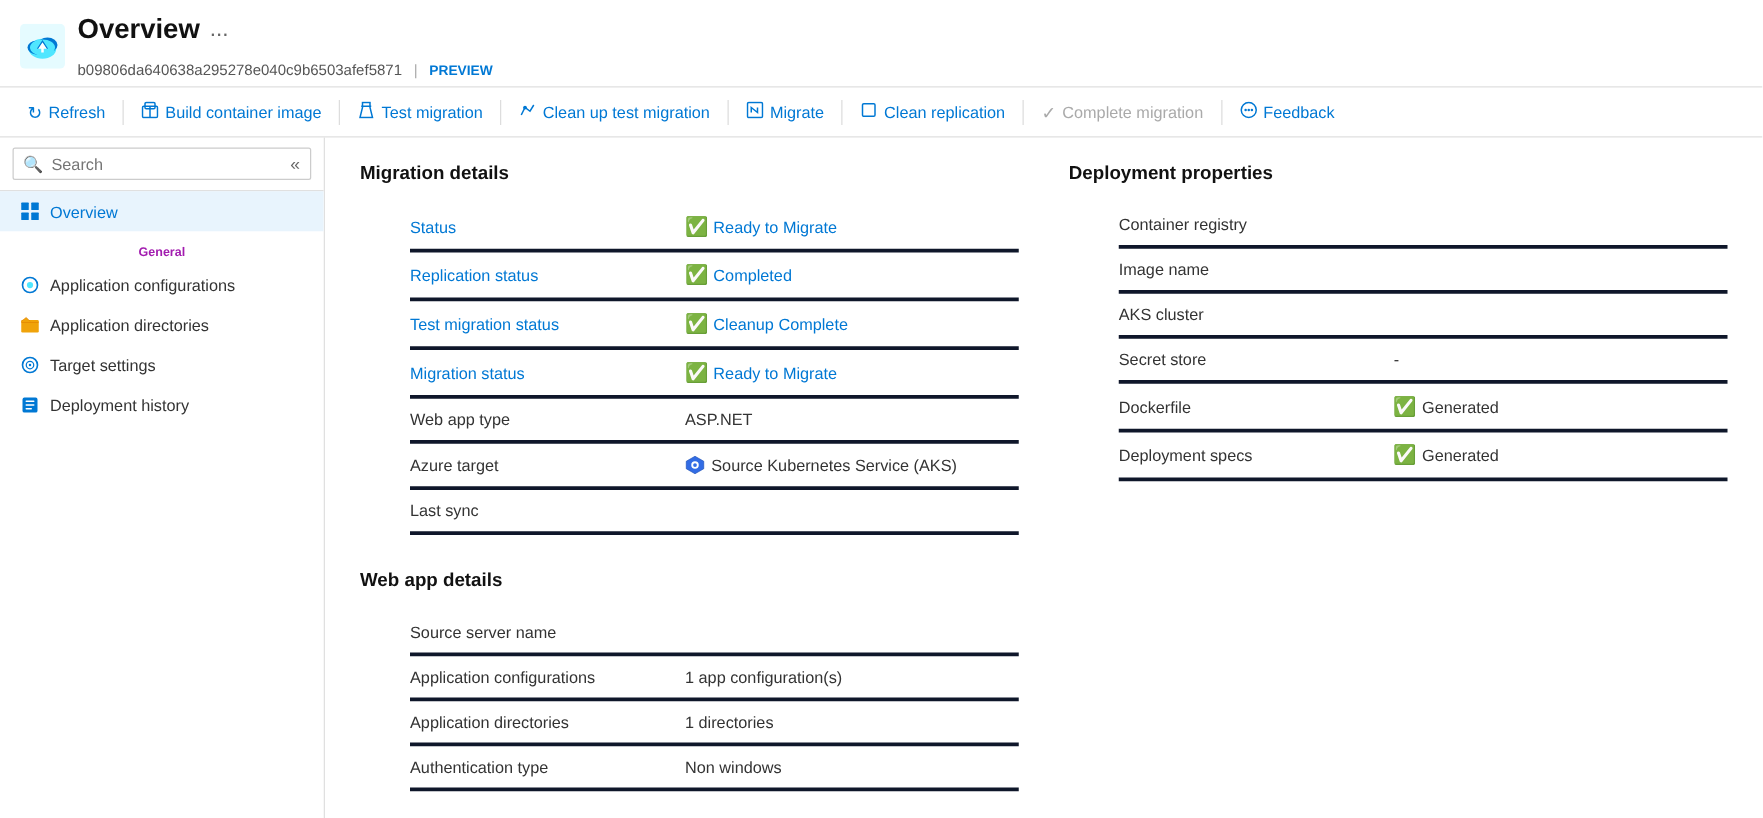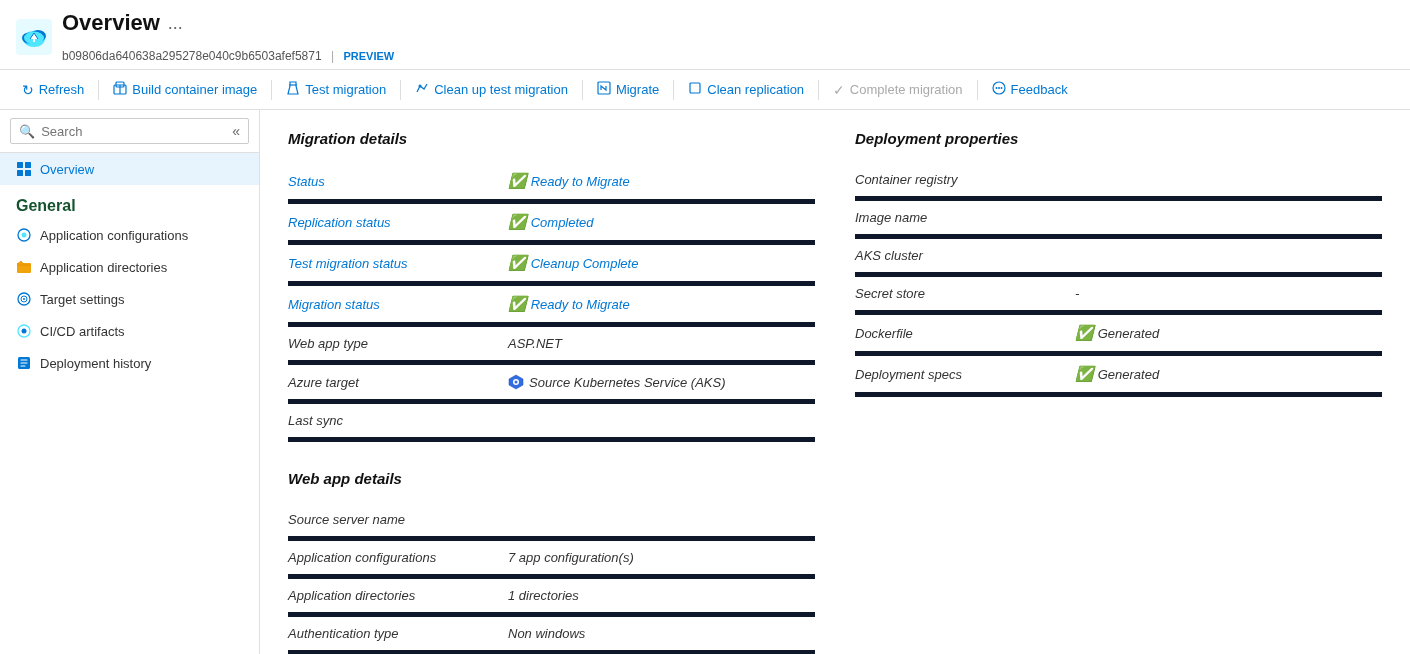--- a/index.html
+++ b/index.html
@@ -31,30 +31,30 @@
     .sidebar-search { padding: 8px 10px; border-bottom: 1px solid #e0e0e0; }
     .sidebar-search-box { display: flex; align-items: center; border: 1px solid #ccc; border-radius: 2px; padding: 4px 8px; gap: 6px; background: #fff; }
     .sidebar-search-box input { border: none; outline: none; font-size: 13px; color: #333; flex: 1; }
     .sidebar-search-box .search-icon { color: #666; font-size: 13px; }
     .sidebar-collapse { color: #666; cursor: pointer; margin-left: 4px; font-size: 14px; }
 
     .sidebar-item { display: flex; align-items: center; gap: 8px; padding: 8px 16px; cursor: pointer; color: #333; font-size: 13px; }
     .sidebar-item.active { background: #e8f4fd; color: #0078d4; }
     .sidebar-item .item-icon { width: 16px; height: 16px; flex-shrink: 0; display: flex; align-items: center; justify-content: center; }
 
-    .sidebar-section-label { padding: 12px 16px 4px 16px; font-size: 16px; font-weight: 700; color: #14532d; text-transform: none; }
+    .sidebar-section-label { padding: 12px 16px 4px 16px; font-size: 10px; font-weight: 700; color: #a21caf; text-transform: none; text-align: center; }
 
     
     .main { flex: 1; overflow-y: auto; padding: 20px 28px; }
 
-    .two-col { display: grid; grid-template-columns: 1fr 1fr; gap: 40px; font-style: italic; }
+    .two-col { display: grid; grid-template-columns: 1fr 1fr; gap: 40px; }
 
     .section-title { font-size: 15px; font-weight: 700; color: #111; margin-bottom: 16px; }
 
-    .detail-row { display: grid; grid-template-columns: 220px 1fr; padding: 9px 0; border-bottom: 5px solid #0f172a; align-items: center; }
+    .detail-row { display: grid; grid-template-columns: 220px 1fr; padding: 9px 0; border-bottom: 3px solid #0f172a; align-items: center; margin-left: 40px; }
     .detail-label { color: #0078d4; font-size: 13px; }
     .detail-label.plain { color: #333; }
     .detail-value { color: #333; font-size: 13px; display: flex; align-items: center; gap: 5px; }
 
     .status-badge { display: inline-flex; align-items: center; gap: 4px; }
     .status-dot { color: #107c10; font-size: 15px; }
     .status-text { color: #0078d4; font-size: 13px; }
 
     .generated-badge { display: inline-flex; align-items: center; gap: 4px; }
     .generated-dot { color: #107c10; font-size: 15px; }
@@ -221,29 +221,20 @@
       <span class="item-icon">
         <svg width="16" height="16" viewBox="0 0 16 16" fill="none">
             <circle cx="8" cy="8" r="6" stroke="#0078d4" stroke-width="1.3" fill="none"></circle>
             <circle cx="8" cy="8" r="3" stroke="#0078d4" stroke-width="1" fill="none"></circle>
             <circle cx="8" cy="8" r="1" fill="#0078d4"></circle>
           </svg>
       </span>
       <span>Target settings</span>
     </div>
 
-    <div class="sidebar-item">
-      <span class="item-icon">
-        <svg width="16" height="16" viewBox="0 0 16 16" fill="none">
-            <circle cx="8" cy="8" r="6" stroke="#50e6ff" stroke-width="1.3" fill="none"></circle>
-            <circle cx="8" cy="8" r="2.5" fill="#0078d4"></circle>
-          </svg>
-      </span>
-      <span>CI/CD artifacts</span>
-    </div>
 
     <div class="sidebar-item">
       <span class="item-icon">
         <svg width="16" height="16" viewBox="0 0 16 16" fill="none">
             <rect x="2" y="2" width="12" height="12" rx="1.5" fill="#0078d4"></rect>
             <path d="M5 8h6M5 5h6M5 11h4" stroke="#fff" stroke-width="1.2" stroke-linecap="round"></path>
           </svg>
       </span>
       <span>Deployment history</span>
     </div>
@@ -325,21 +316,21 @@
         <div class="web-app-section">
           <div class="section-title">Web app details</div>
 
           <div class="detail-row">
             <span class="detail-label plain">Source server name</span>
             <span class="detail-value"></span>
           </div>
 
           <div class="detail-row">
             <span class="detail-label plain">Application configurations</span>
-            <span class="detail-value">7 app configuration(s)</span>
+            <span class="detail-value">1 app configuration(s)</span>
           </div>
 
           <div class="detail-row">
             <span class="detail-label plain">Application directories</span>
             <span class="detail-value">1 directories</span>
           </div>
 
           <div class="detail-row">
             <span class="detail-label plain">Authentication type</span>
             <span class="detail-value">Non windows</span>

